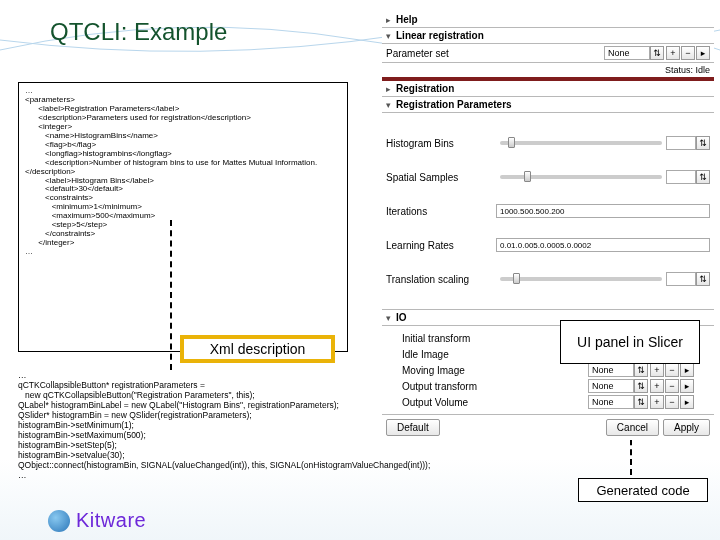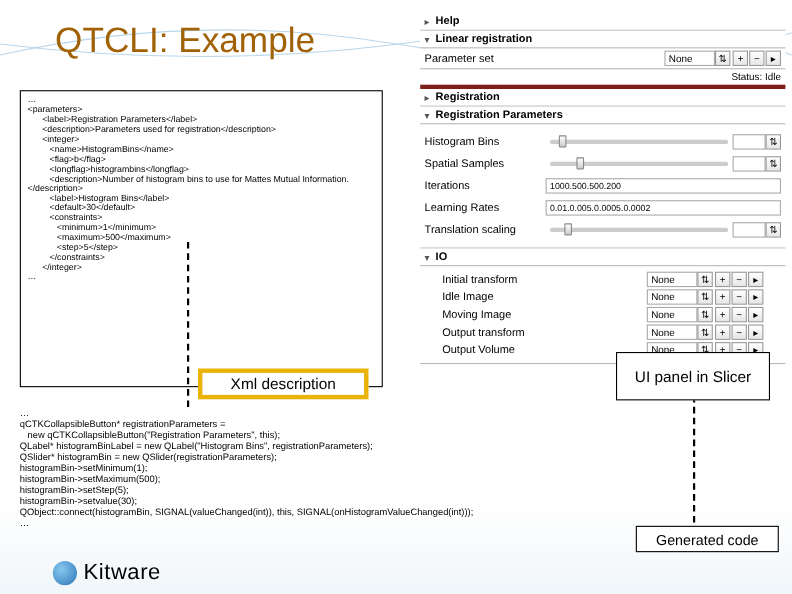--- a/index.html
+++ b/index.html
@@ -1,50 +1,50 @@
 <!DOCTYPE html>
 <html><head>
 <meta charset="utf-8">
 <style>
 *{margin:0;padding:0;box-sizing:border-box}
 body{width:720px;height:540px;font-family:Arial,sans-serif;position:relative;background:#fff;overflow:hidden}
 .slide{width:720px;height:540px;position:relative}
 .bg{position:absolute;inset:0;background:linear-gradient(180deg,#fff 0%,#fff 85%,#f0f6fa 100%)}
-.title{position:absolute;top:18px;left:50px;font-size:32px;color:#a16207;font-weight:400}
+.title{position:absolute;top:18px;left:50px;font-size:24px;color:#14532d;font-weight:400}
 .xml-box{position:absolute;top:82px;left:18px;width:330px;height:270px;border:1.5px solid #000;background:#fff;padding:4px 6px;font-size:8px;line-height:1.12;font-family:Arial,sans-serif;white-space:pre-wrap}
 .desc-label{position:absolute;top:335px;left:180px;width:155px;height:28px;border:4px solid #eab308;background:#fff;display:flex;align-items:center;justify-content:center;font-size:14px}
 .ui-label{position:absolute;top:320px;left:560px;width:140px;height:44px;border:1px solid #000;background:#fff;display:flex;align-items:center;justify-content:center;font-size:14px}
 .gen-label{position:absolute;top:478px;left:578px;width:130px;height:24px;border:1px solid #000;background:#fff;display:flex;align-items:center;justify-content:center;font-size:13px}
 .code-box{position:absolute;top:370px;left:18px;width:520px;font-size:8.5px;line-height:1.18;font-family:Arial,sans-serif;white-space:pre-wrap}
 .ui-panel{position:absolute;top:12px;right:6px;width:332px;background:#fff;font-size:10px}
 .urow{display:flex;align-items:center;border-bottom:1px solid #b8b8b8;padding:2px 4px;background:#fff}
 .arrow{width:10px;font-size:9px;color:#555}
 .collh{font-weight:bold;flex:1}
 .pset{display:flex;align-items:center;padding:2px 4px;border-bottom:1px solid #b8b8b8}
 .lbl{font-size:10px}
 .none{border:1px solid #aaa;font-size:9px;padding:0 3px;margin-left:auto;background:#fff;min-width:46px;height:14px;display:flex;align-items:center}
 .btns{display:flex;gap:1px;margin-left:2px}
 .sq{width:14px;height:14px;border:1px solid #999;background:linear-gradient(#fff,#e6e6e6);font-size:9px;display:flex;align-items:center;justify-content:center}
 .status{padding:2px 4px;text-align:right;font-size:9px;border-bottom:4px solid #7f1d1d}
 .params{padding:3px 4px;border-bottom:1px solid #b8b8b8}
-.prow{display:flex;align-items:center;margin:6px 0}
+.prow{display:flex;align-items:center;margin:20px 0}
 .prow .lbl{width:110px}
 .slider{flex:1;height:4px;background:#ccc;border-radius:2px;position:relative;margin:0 4px}
 .handle{position:absolute;width:7px;height:11px;background:linear-gradient(#fff,#ccc);border:1px solid #888;top:-4px;border-radius:1px}
 .spin{display:flex;align-items:center}
 .spin input{width:30px;height:14px;font-size:9px;border:1px solid #aaa;padding:0 14px}
 .txtval{flex:1;border:1px solid #aaa;height:14px;font-size:8px;padding:0 3px;display:flex;align-items:center}
 .iorows{padding:3px 4px;border-bottom:1px solid #b8b8b8}
 .iorow{display:flex;align-items:center;margin:2px 16px}
 .iorow .lbl{width:105px}
 .btnbar{display:flex;justify-content:space-between;padding:4px;gap:4px}
 .btn{border:1px solid #999;background:linear-gradient(#fff,#e8e8e8);font-size:10px;padding:2px 10px;border-radius:2px}
 .logo{position:absolute;bottom:8px;left:48px;display:flex;align-items:center;gap:6px}
 .logo-ico{width:22px;height:22px;background:radial-gradient(circle at 35% 35%,#88c8f0,#2b76b8);border-radius:50%}
-.logo-txt{font-size:20px;color:#000000;font-weight:500;letter-spacing:0.5px}
+.logo-txt{font-size:20px;color:#6d28d9;font-weight:500;letter-spacing:0.5px}
 .wave{position:absolute;top:0;left:0;width:720px;height:70px;pointer-events:none}
 .wave path{fill:none;stroke:#b8d6ec;stroke-width:1}
 .dash{position:absolute;border-left:2px dashed #000}
 .dashR{position:absolute;border-left:2px dashed #000}
 </style>
 </head>
 <body>
 
 <div class="slide">
 <div class="bg"></div>
@@ -195,20 +195,27 @@
           <span class="lbl">Output Volume</span>
           <span class="none">None</span>
           <span class="sq">⇅</span>
           <div class="btns">
             <span class="sq">+</span>
             <span class="sq">−</span>
             <span class="sq">▸</span>
           </div>
         </div>
   </div>
+  <div class="btnbar">
+    <span class="btn">Default</span>
+    <div style="display:flex;gap:4px">
+      <span class="btn">Cancel</span>
+      <span class="btn">Apply</span>
+    </div>
+  </div>
 </div>
 
 <div class="ui-label">UI panel in Slicer</div>
 <div class="code-box">…
 qCTKCollapsibleButton* registrationParameters =
    new qCTKCollapsibleButton("Registration Parameters", this);
 QLabel* histogramBinLabel = new QLabel("Histogram Bins", registrationParameters);
 QSlider* histogramBin = new QSlider(registrationParameters);
 histogramBin-&gt;setMinimum(1);
 histogramBin-&gt;setMaximum(500);

